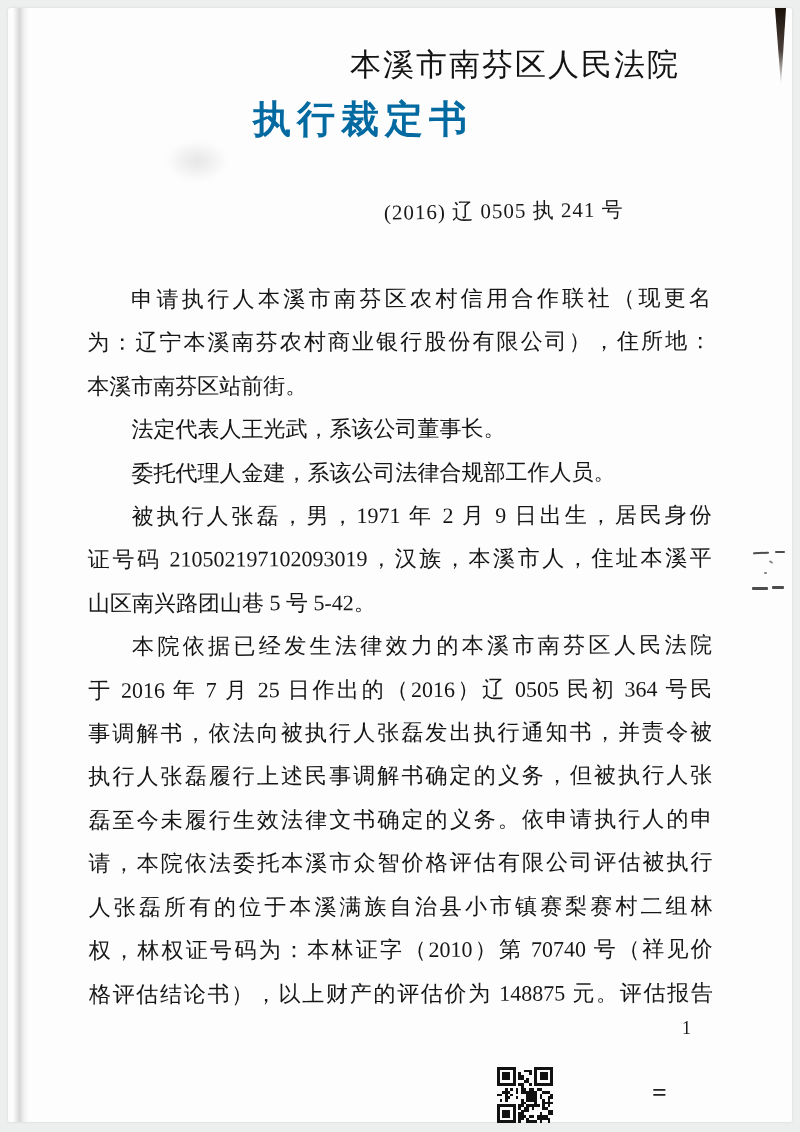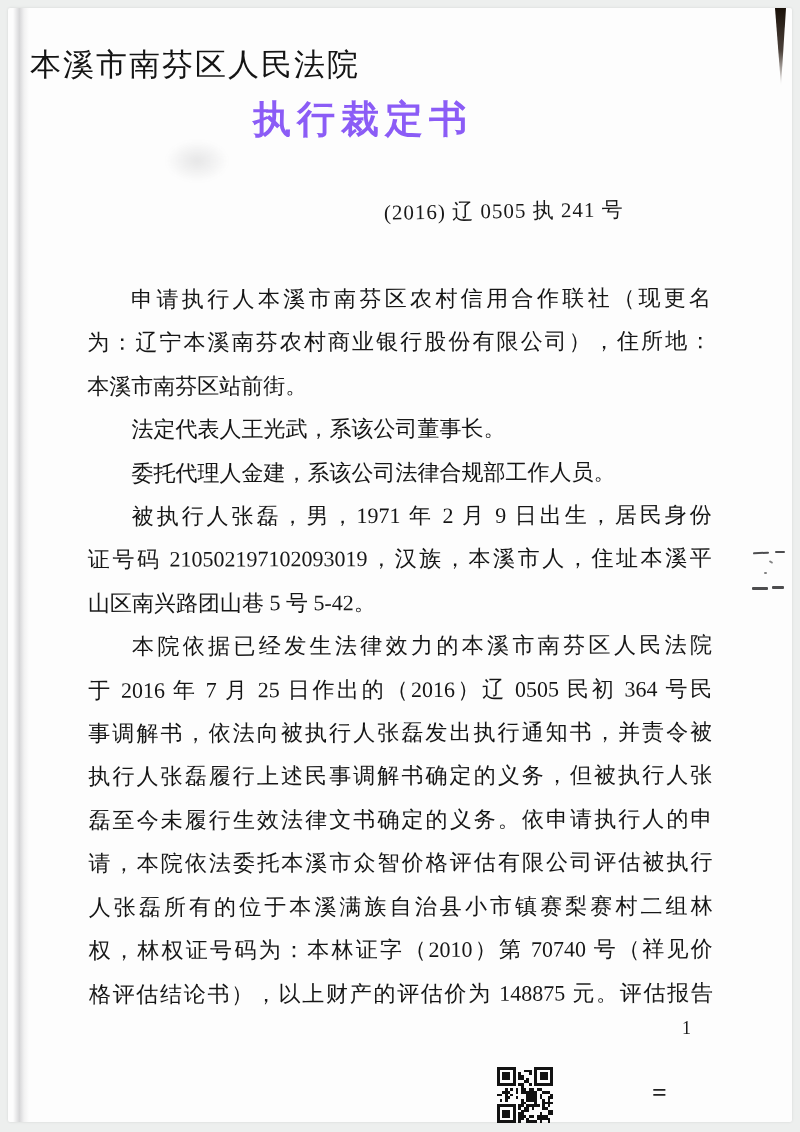--- a/index.html
+++ b/index.html
@@ -34,28 +34,28 @@
   .top-right-streak { position: absolute; left: 772px; top: 8px; }
   
   .smudge {
     position: absolute; left: 165px; top: 140px; width: 64px; height: 42px;
     background: radial-gradient(ellipse at center, rgba(90,90,95,0.14), rgba(90,90,95,0) 70%);
     filter: blur(2px);
   }
 
   .court-name {
     position: absolute; left: 30px; top: 44px; width: 650px;
-    text-align: left;
+    text-align: right;
     font-size: 31px; letter-spacing: 2px; color: #141414;
     white-space: nowrap;
   }
   .doc-title {
     position: absolute; left: 38px; top: 94px; width: 650px;
     text-align: center;
-    font-size: 38px; font-weight: bold; letter-spacing: 6px; color: #8b5cf6;
+    font-size: 38px; font-weight: bold; letter-spacing: 6px; color: #0369a1;
     white-space: nowrap;
   }
   .case-number {
     position: absolute; right: 176px; top: 197px;
     font-size: 21px; color: #181818; letter-spacing: 1px;
     transform: rotate(-0.8deg);
     white-space: nowrap;
   }
 
   .doc-body {

